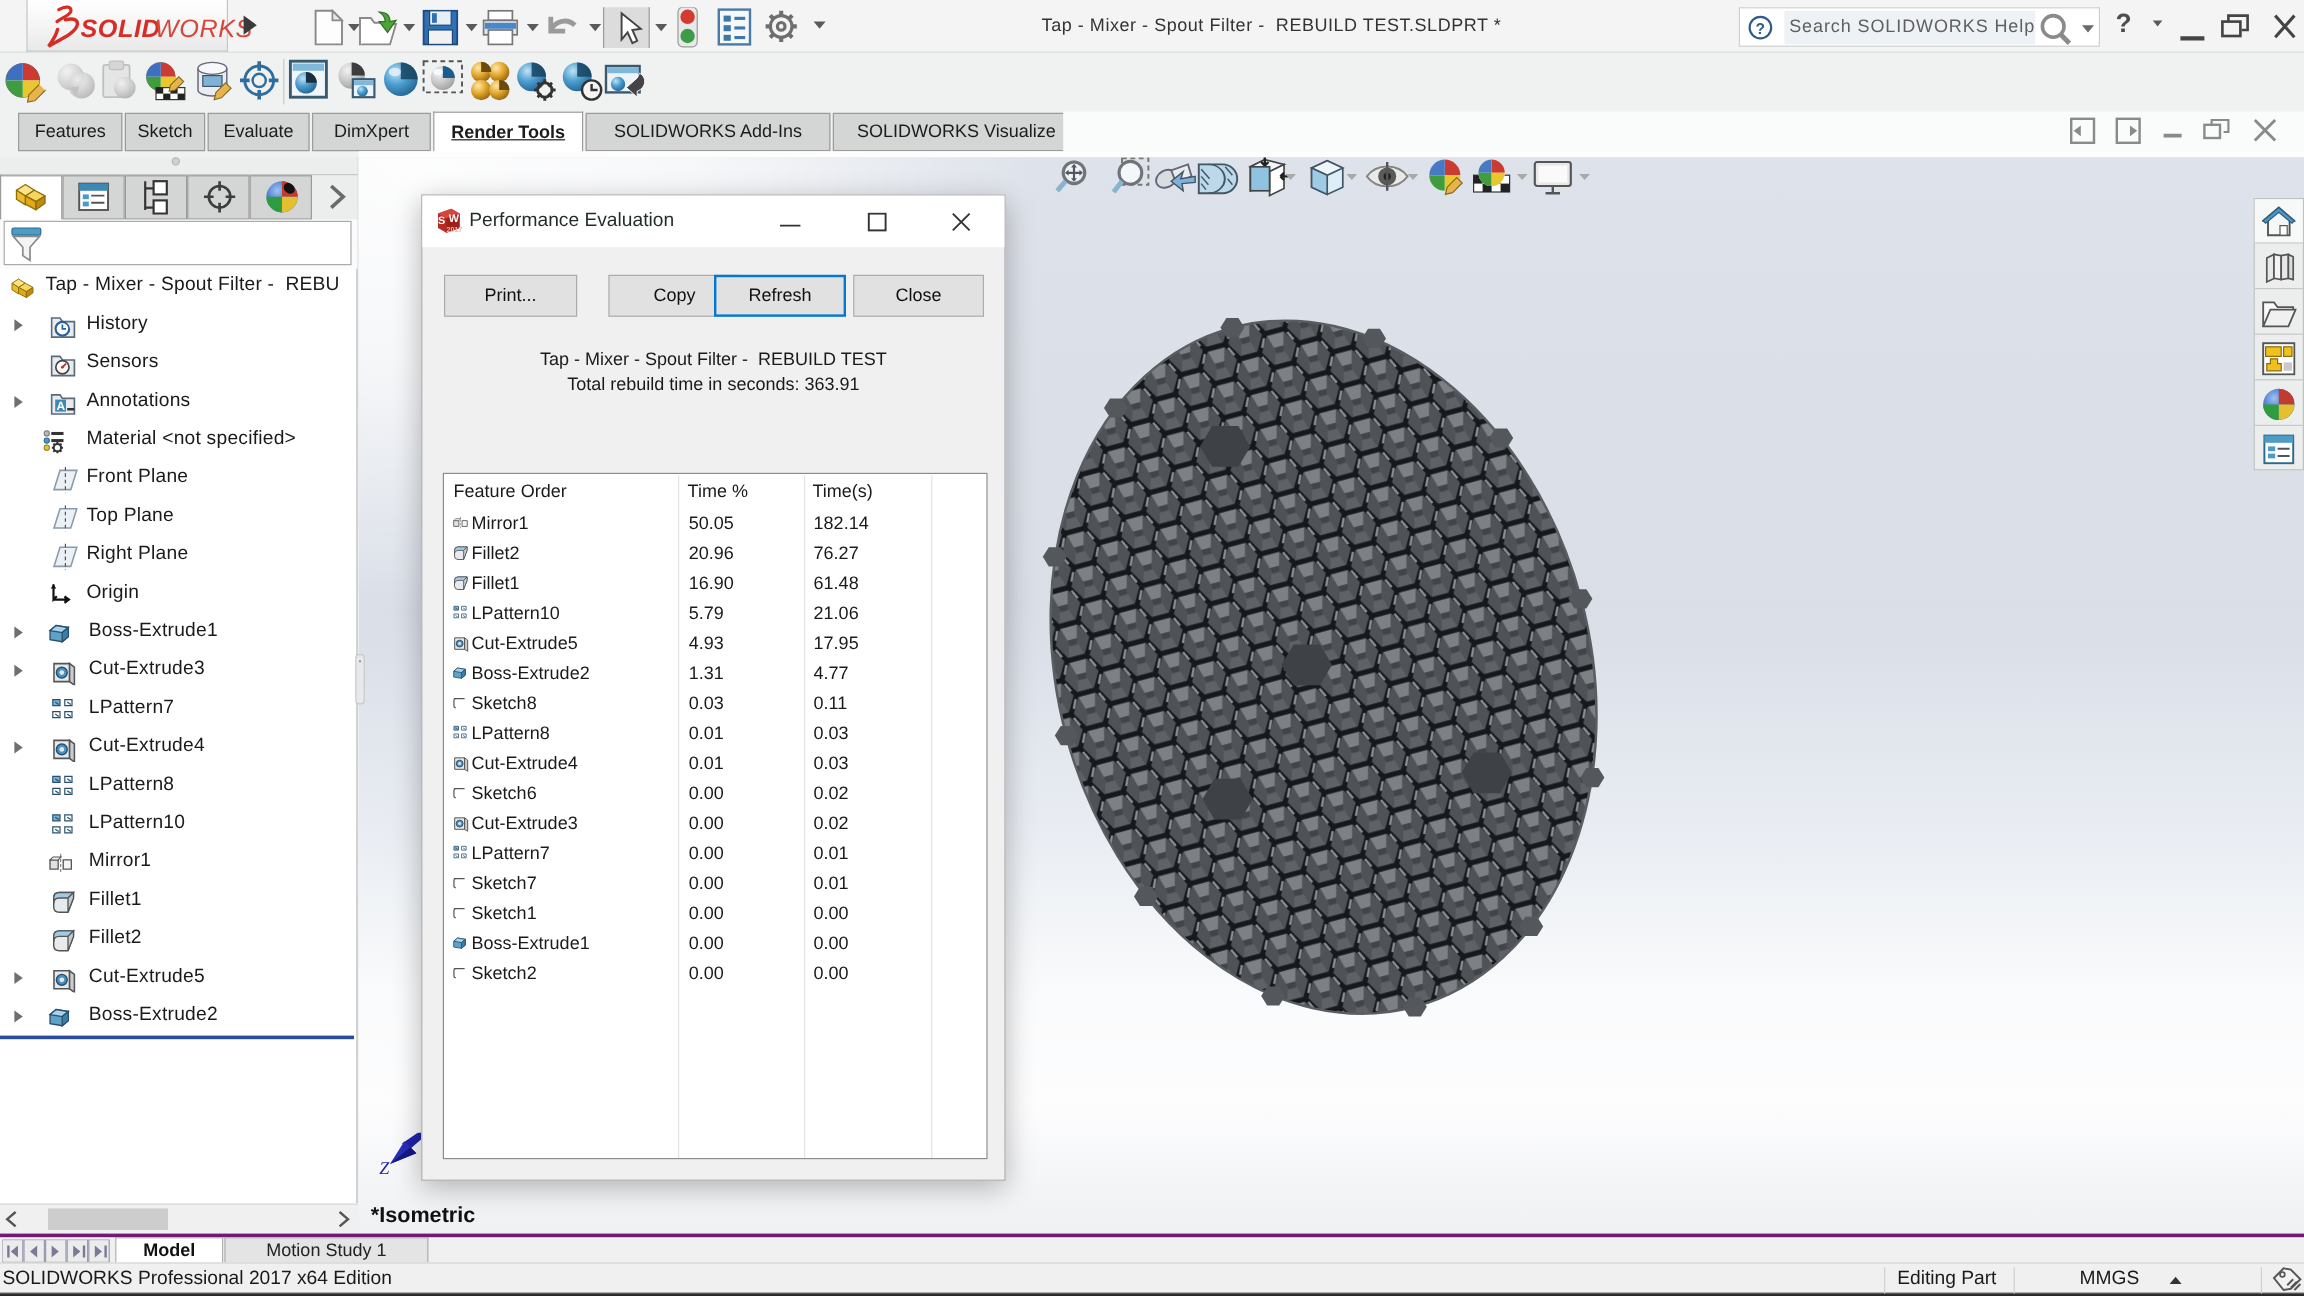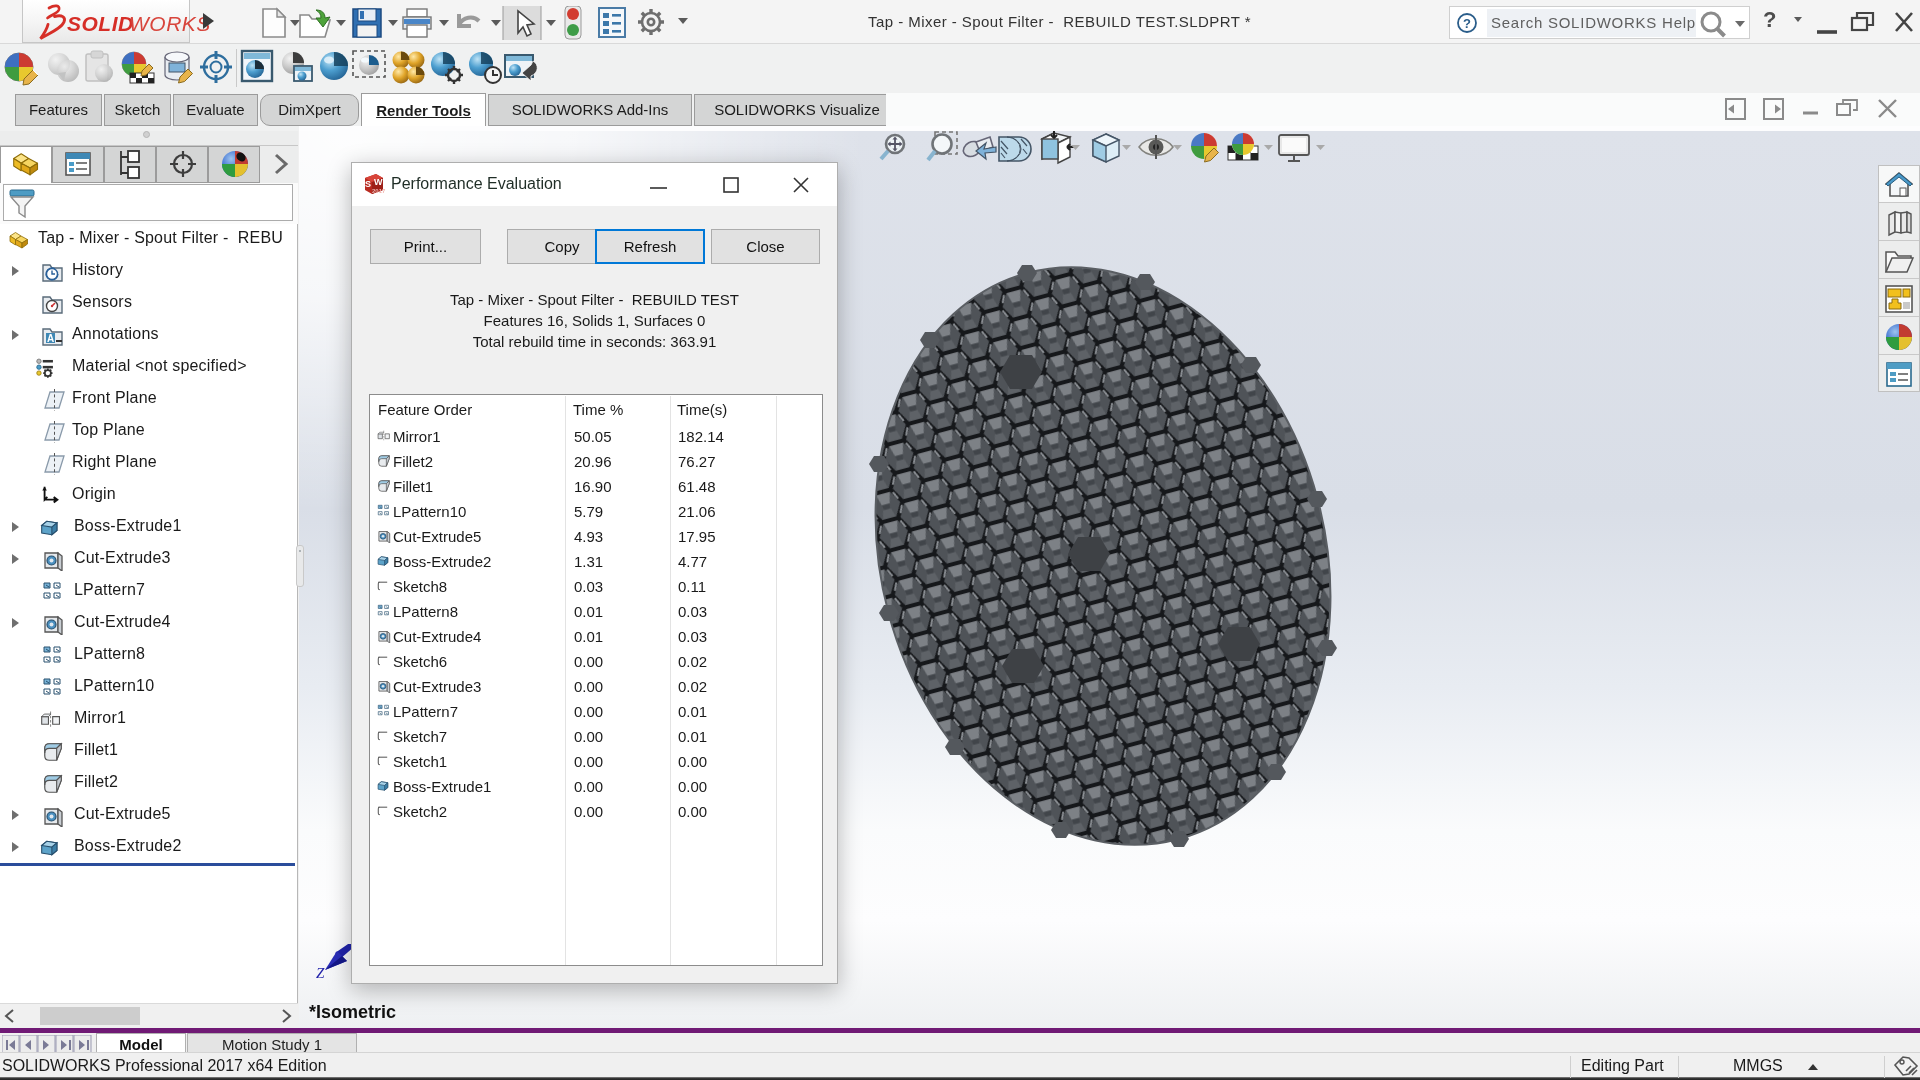--- a/index.html
+++ b/index.html
@@ -68,21 +68,21 @@
 #dlgcenter { position:absolute; left:0; top:126px; width:100%; text-align:center; font-size:15px; color:#1a1a1a; line-height:21px; }
 #dlgtable { position:absolute; left:17px; top:231px; width:454px; height:572px; background:#ffffff; border:1px solid #8c8c8c; font-size:15px; color:#1a1a1a; }
 .colline { position:absolute; top:1px; height:569px; width:1px; background:#e3e3e3; }
 .drow { position:absolute; left:0; width:100%; height:25px; }
 .drow .nm { position:absolute; left:23px; top:3px; }
 .drow .t1 { position:absolute; left:204px; top:3px; }
 .drow .t2 { position:absolute; left:308px; top:3px; }
 .drow .dicon { position:absolute; left:7px; top:4px; width:14px; height:14px; }
 
 
-#modeltabs { position:absolute; left:0; top:1028px; width:1920px; height:24px; background:#f0f0f0; border-top:5px solid #701a75;padding-left:12px; }
+#modeltabs { position:absolute; left:0; top:1028px; width:1920px; height:24px; background:#f0f0f0; border-top:3px solid #701a75;padding-left:12px; }
 #statusbar { position:absolute; left:0; top:1052px; width:1920px; height:28px; background:#f0f0f0; border-top:1px solid #d4d4d4; font-size:15px; color:#1a1a1a; }
 
 
 #taskpane { position:absolute; left:1579px; top:34px; width:42px; height:227px; background:#eceded; border:1px solid #c0c0c0; }
 .tpicon { position:absolute; left:0px; width:40px; height:37px; border-bottom:1px solid #c9c9c9; }
 
 svg { display:block; }
 </style>
 </head>
 <body>
@@ -328,21 +328,21 @@
       <rect x="1" y="5" width="26" height="5" fill="#7fb8d8"></rect>
       <circle cx="10" cy="19" r="6" fill="url(#ballblue)"></circle>
       <path d="M28 10 c6 3 6 12 -2 15 l0 5 -9-8 9-8 z" fill="#444" stroke="#fff" stroke-width="0.8"></path>
     </g>
   </svg>
 </div>
 <div id="tabrow">
   <div class="cmtab" style="left:0px;width:87px;">Features</div>
   <div class="cmtab" style="left:89px;width:67px;">Sketch</div>
   <div class="cmtab" style="left:158px;width:85px;">Evaluate</div>
-  <div class="cmtab" style="left:245px;width:99px;border-radius:10px;">DimXpert</div>
+  <div class="cmtab" style="left:245px;width:99px;">DimXpert</div>
   <div class="cmtab active" style="left:346px;width:125px;text-decoration:underline;">Render Tools</div>
   <div class="cmtab" style="left:473px;width:204px;">SOLIDWORKS Add-Ins</div>
   <div class="cmtab" style="left:679px;width:206px;">SOLIDWORKS Visualize</div>
   <div class="abs" style="left:886px;top:0;width:1034px;height:37px;background:#fafbfb;"></div>
   <div class="abs" style="left:299px;top:33px;width:1621px;height:5px;background:#fdfdfe;"></div>
 
   <svg class="abs" style="left:1723px;top:4px" width="190" height="28" viewBox="0 0 190 28">
     <g fill="none" stroke="#8a8a8a" stroke-width="2">
       <rect x="3" y="2" width="19" height="20"></rect>
       <rect x="41" y="2" width="19" height="20"></rect>
@@ -798,21 +798,20 @@
       <rect x="76" y="1" width="14" height="14" fill="none" stroke="#333" stroke-width="1.6"></rect>
       <path d="M146 1 l14 14 M160 1 l-14 14" stroke="#333" stroke-width="1.6"></path>
     </svg>
   </div>
   <div class="dlgbtn" style="left:18px;width:111px;">Print...</div>
   <div class="dlgbtn" style="left:131px;width:110px;margin-left:24px;">Copy</div>
   <div class="dlgbtn" style="left:243px;width:110px;border:2px solid #0078d7;line-height:31px;">Refresh</div>
   <div class="dlgbtn" style="left:359px;width:109px;">Close</div>
   <div id="dlgcenter">
     <div>Tap - Mixer - Spout Filter -&nbsp; REBUILD TEST</div>
-    <div>Features 16, Solids 1, Surfaces 0</div>
     <div>Total rebuild time in seconds: 363.91</div>
   </div>
   <div id="dlgtable">
     <div class="colline" style="left:195px"></div>
     <div class="colline" style="left:300px"></div>
     <div class="colline" style="left:406px"></div>
     <div class="abs" style="left:8px;top:6px">Feature Order</div>
     <div class="abs" style="left:203px;top:6px">Time %</div>
     <div class="abs" style="left:307px;top:6px">Time(s)</div>
     <div class="drow" style="top:30px">

